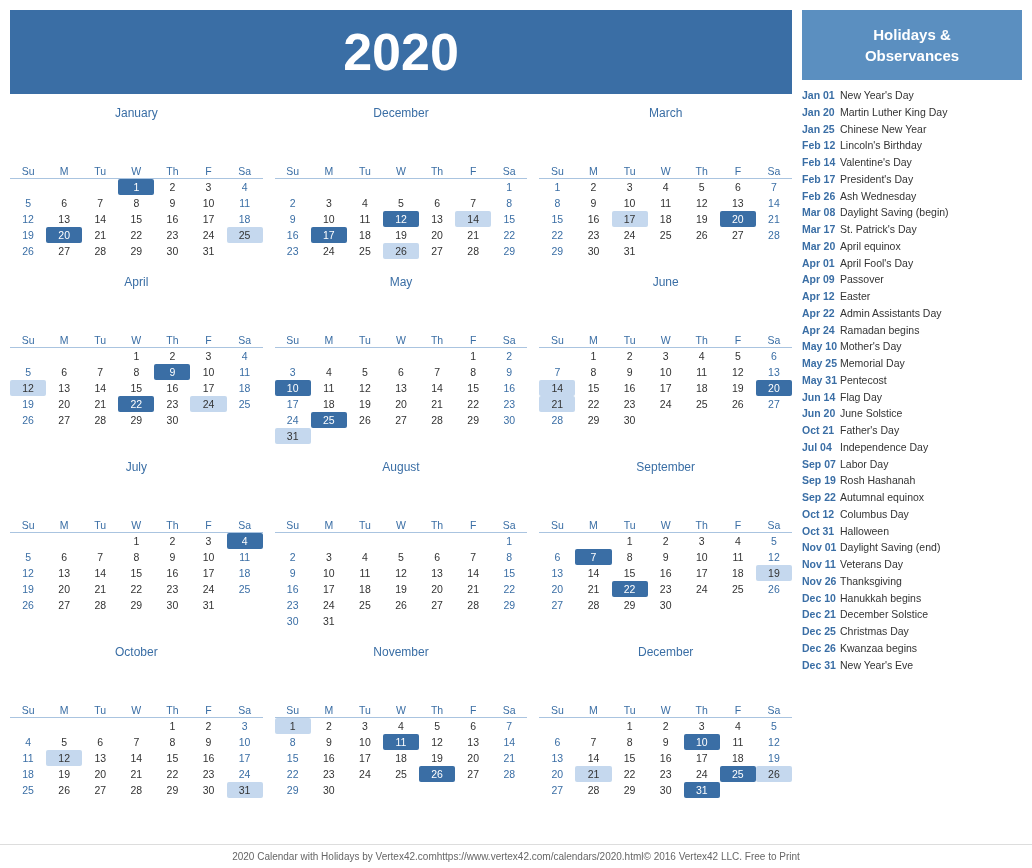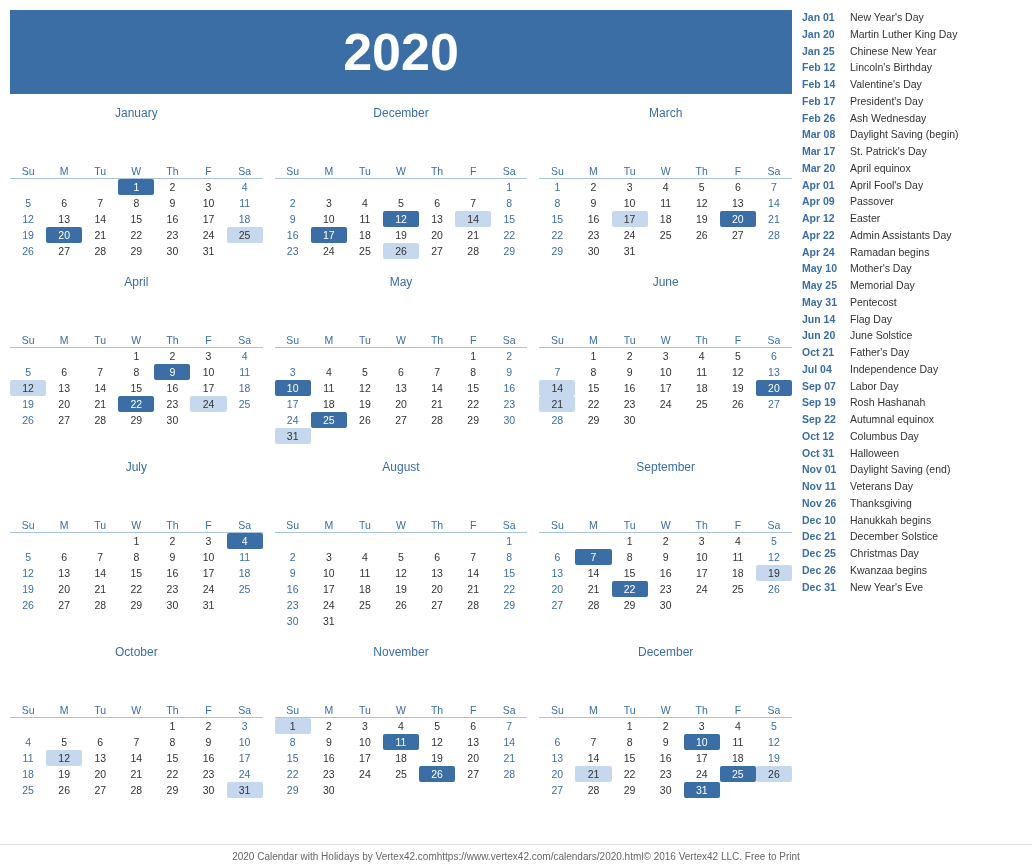--- a/index.html
+++ b/index.html
@@ -90,21 +90,21 @@
       line-height: 1.4;
       margin-bottom: 8px;
     }
     .holiday-list {
       display: flex;
       flex-direction: column;
       gap: 1px;
     }
     .holiday-item {
       display: flex;
-      gap: 10px;
+      gap: 0;
       font-size: 10.5px;
       line-height: 1.5;
     }
     .holiday-date {
       color: #3a6ea5;
       font-weight: bold;
       min-width: 38px;
       flex-shrink: 0;
     }
     .holiday-name {
@@ -903,20 +903,21 @@
                 <td></td>
                 <td></td>
               </tr>
             </tbody>
           </table>
         </div>
       </div>
   </div>
 
   <div class="holidays-section">
+    <div class="holidays-header">Holidays &amp;<br>Observances</div>
     <div class="holiday-list" id="holiday-list">
 
     <div class="holiday-item">
           <span class="holiday-date">Jan 01</span>
           <span class="holiday-name">New Year's Day</span>
         </div>
         <div class="holiday-item">
           <span class="holiday-date">Jan 20</span>
           <span class="holiday-name">Martin Luther King Day</span>
         </div>

